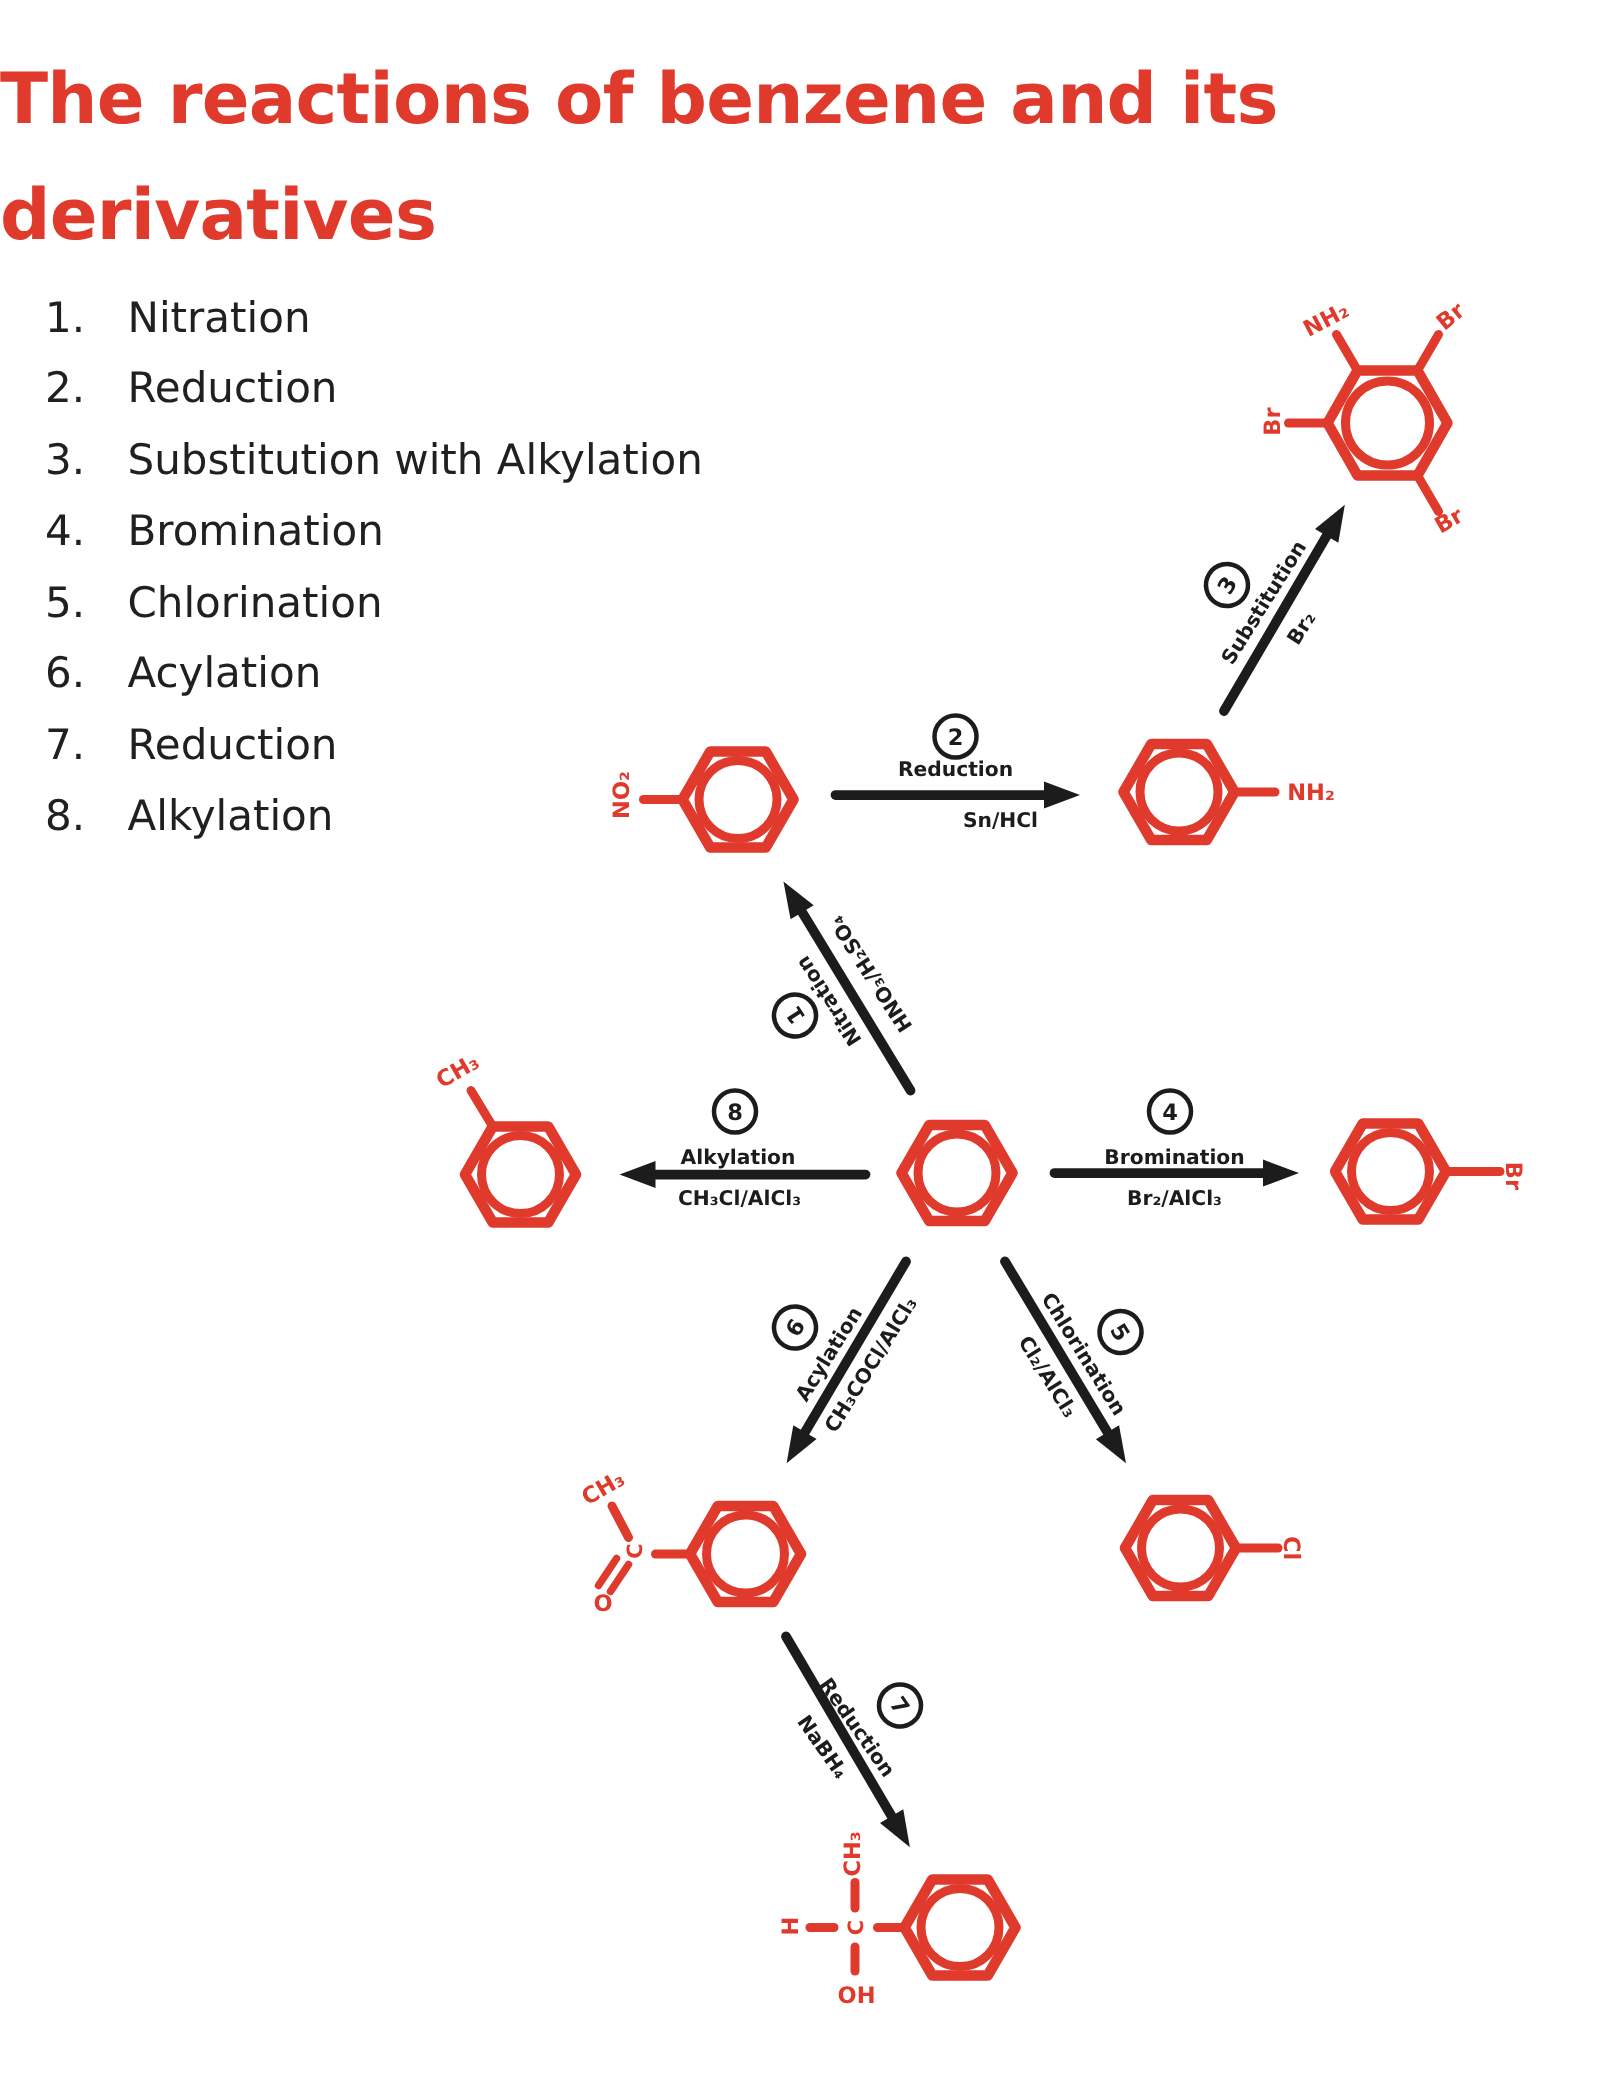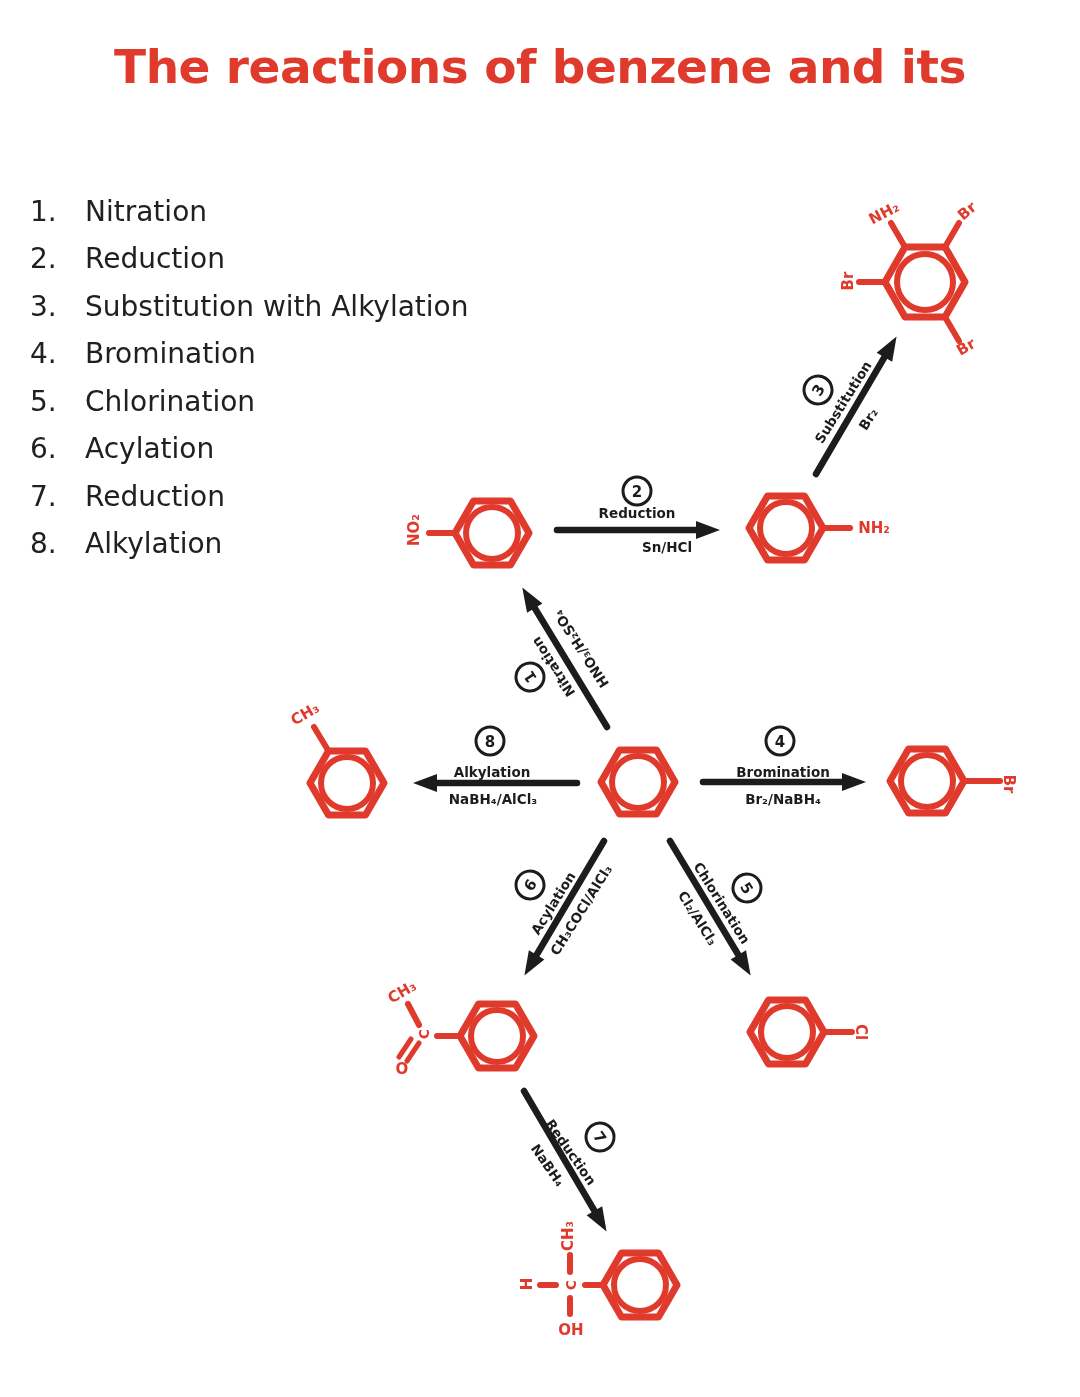--- a/index.html
+++ b/index.html
@@ -1,20 +1,20 @@
 <!DOCTYPE html>
 <html style="--accent: #e03a2c; --ink: #1c1c1c;"><head>
 <meta charset="utf-8">
 <style>
   :root{ --accent:#e03a2c; --ink:#1c1c1c; }
   *{box-sizing:border-box;}
   body{margin:0;background:#ffffff;}
   .page{position:relative;width:1080px;height:1397px;background:#ffffff;
         font-family:"DejaVu Sans",sans-serif;overflow:hidden;}
-  .title{position:absolute;top:28px;left:0;width:100%;text-align:center;
+  .title{position:absolute;top:28px;left:0;width:100%;text-align:left;
          color:var(--accent);font-weight:bold;font-size:47px;line-height:77px;
          letter-spacing:-0.5px;}
   .list{position:absolute;left:30px;top:196px;}
   .list-row{display:flex;align-items:center;height:30px;margin-bottom:17.5px;
             font-size:28px;color:#202020;}
   .list-num{width:55px;}
   svg.diagram{position:absolute;left:0;top:0;}
   .ring{fill:none;stroke:var(--accent);stroke-width:7;stroke-linejoin:round;}
   .ring-inner{fill:none;stroke:var(--accent);stroke-width:6;}
   .bond{stroke:var(--accent);stroke-width:6;stroke-linecap:round;fill:none;}
@@ -30,20 +30,21 @@
         border-radius:50%;display:flex;align-items:center;justify-content:center;
         font-size:15px;font-weight:bold;color:var(--ink);background:#fff;}
 </style>
 </head>
 <body>
 
 <div class="page">
 
   <div class="title">
     <div>The reactions of benzene and its</div>
+    <div>derivatives</div>
   </div>
 
   <div class="list">
     <div class="list-row">
         <span class="list-num">1.</span>
         <span>Nitration</span>
       </div>
     <div class="list-row">
         <span class="list-num">2.</span>
         <span>Reduction</span>
@@ -188,27 +189,27 @@
   <span class="rxn" style="left:553px;top:667px;transform:translate(-50%,-50%) rotate(-123deg);">Nitration</span>
   <span class="rxn" style="left:581px;top:649px;transform:translate(-50%,-50%) rotate(-123deg);">HNO₃/H₂SO₄</span>
 
   <span class="rxn" style="left:637px;top:513px;transform:translate(-50%,-50%);">Reduction</span>
   <span class="rxn" style="left:667px;top:547px;transform:translate(-50%,-50%);">Sn/HCl</span>
 
   <span class="rxn" style="left:843px;top:402px;transform:translate(-50%,-50%) rotate(-58deg);">Substitution</span>
   <span class="rxn" style="left:868px;top:419px;transform:translate(-50%,-50%) rotate(-58deg);">Br₂</span>
 
   <span class="rxn" style="left:783px;top:772px;transform:translate(-50%,-50%);">Bromination</span>
-  <span class="rxn" style="left:783px;top:799px;transform:translate(-50%,-50%);">Br₂/NaBH₄</span>
+  <span class="rxn" style="left:783px;top:799px;transform:translate(-50%,-50%);">Br₂/AlCl₃</span>
 
   <span class="rxn" style="left:722px;top:903px;transform:translate(-50%,-50%) rotate(58deg);">Chlorination</span>
   <span class="rxn" style="left:698px;top:918px;transform:translate(-50%,-50%) rotate(58deg);">Cl₂/AlCl₃</span>
 
   <span class="rxn" style="left:553px;top:903px;transform:translate(-50%,-50%) rotate(-58deg);">Acylation</span>
   <span class="rxn" style="left:581px;top:910px;transform:translate(-50%,-50%) rotate(-58deg);">CH₃COCl/AlCl₃</span>
 
   <span class="rxn" style="left:571px;top:1152px;transform:translate(-50%,-50%) rotate(55deg);">Reduction</span>
   <span class="rxn" style="left:548px;top:1165px;transform:translate(-50%,-50%) rotate(55deg);">NaBH₄</span>
 
   <span class="rxn" style="left:492px;top:772px;transform:translate(-50%,-50%);">Alkylation</span>
-  <span class="rxn" style="left:493px;top:799px;transform:translate(-50%,-50%);">NaBH₄/AlCl₃</span>
+  <span class="rxn" style="left:493px;top:799px;transform:translate(-50%,-50%);">CH₃Cl/AlCl₃</span>
 
 </div>
 
 </body></html>

